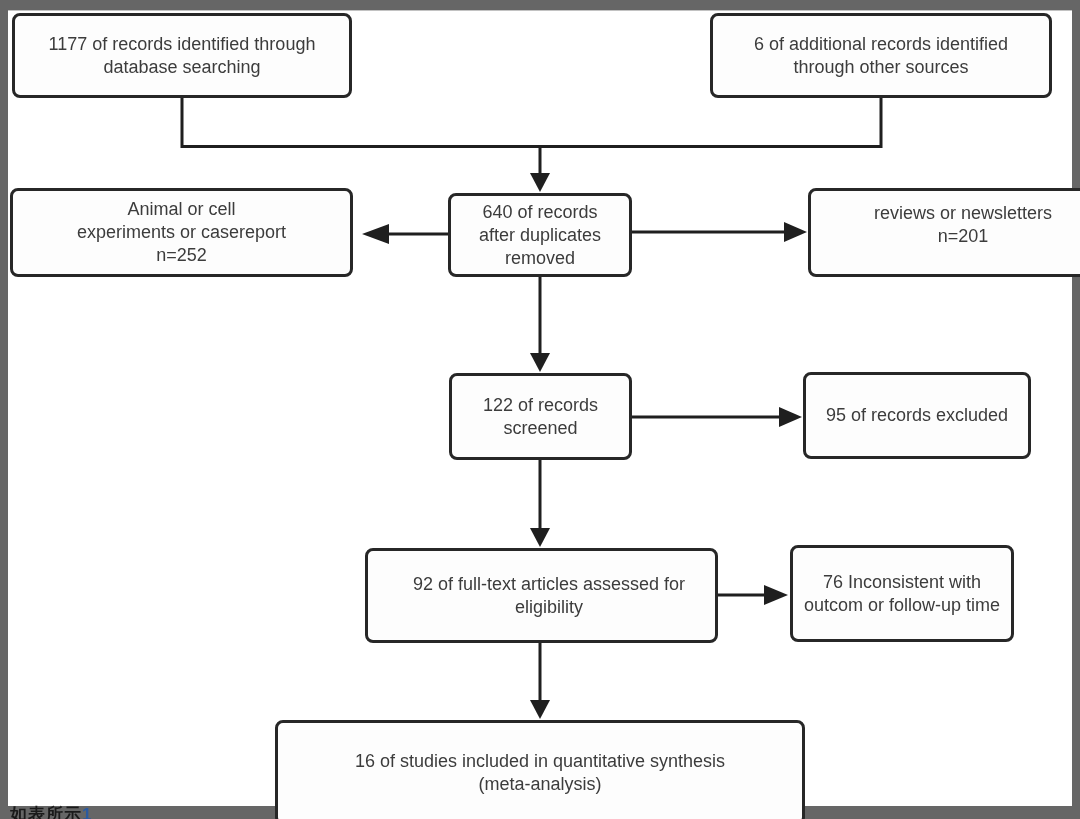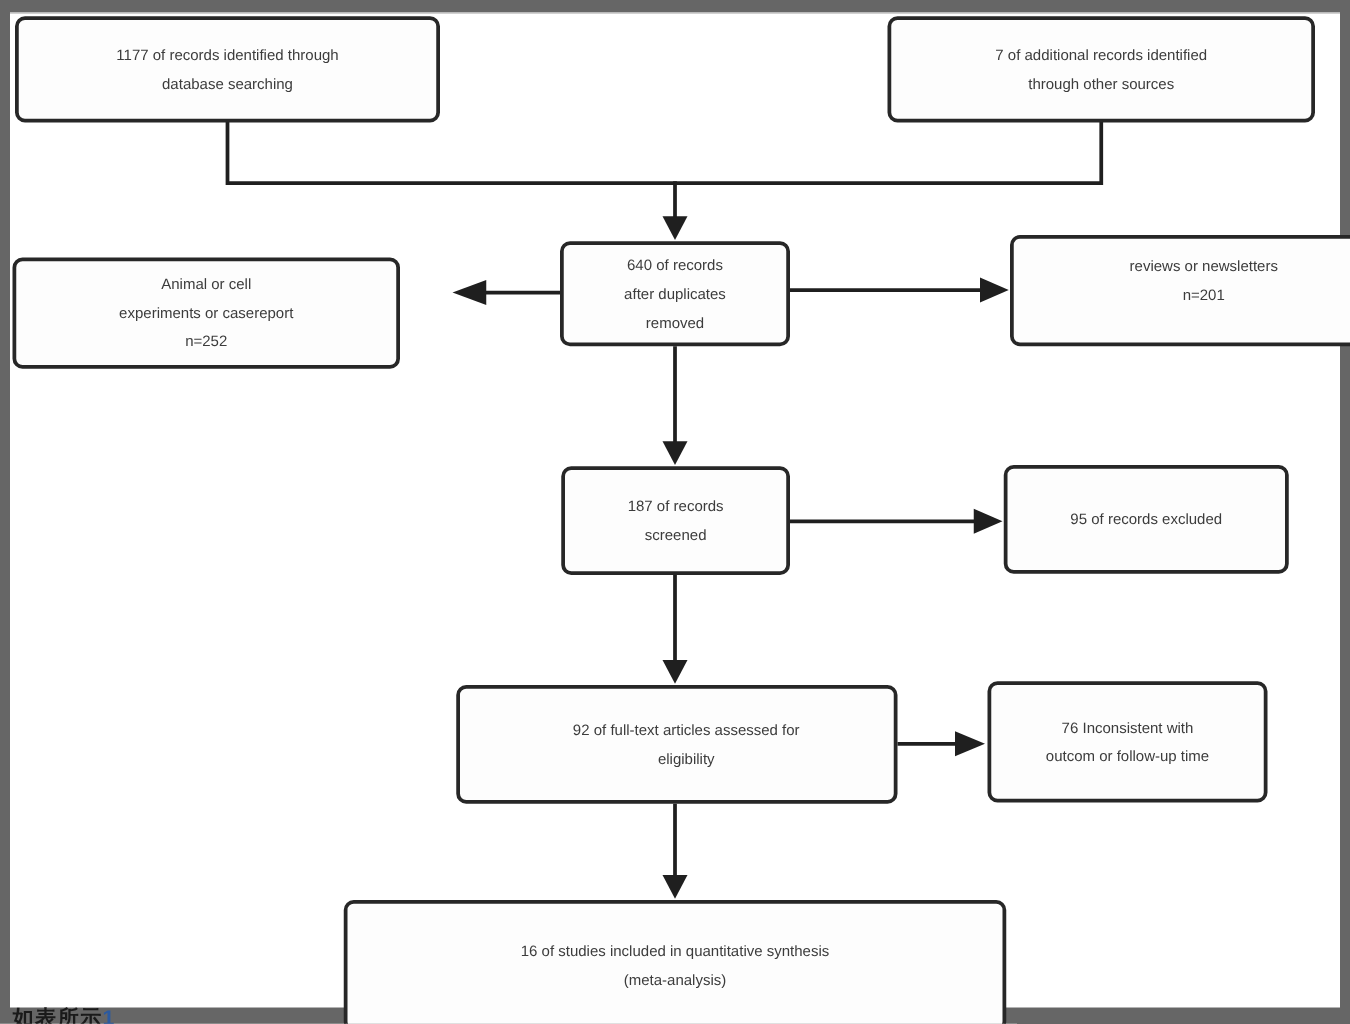--- a/index.html
+++ b/index.html
@@ -35,30 +35,30 @@
     position: absolute;
     box-sizing: border-box;
     background: #fdfdfd;
     border: 3px solid #272727;
     border-radius: 8px;
     display: flex;
     align-items: center;
     justify-content: center;
     text-align: center;
     color: #3c3c3c;
-    font-size: 12px;
+    font-size: 18px;
     line-height: 23px;
     padding: 2px 5px;
   }
   .node-text {
     white-space: pre-line;
   }
   .n-identified   { left: 12px;  top: 13px;  width: 340px; height: 85px; }
   .n-other        { left: 710px; top: 13px;  width: 342px; height: 85px; }
-  .n-animal       { left: 10px;  top: 206px; width: 310px; height: 89px; }
+  .n-animal       { left: 10px;  top: 188px; width: 343px; height: 89px; }
   .n-duplicates   { left: 448px; top: 193px; width: 184px; height: 84px; }
   .n-reviews      { left: 808px; top: 188px; width: 310px; height: 89px; padding-bottom: 18px; }
   .n-screened     { left: 449px; top: 373px; width: 183px; height: 87px; }
   .n-excluded     { left: 803px; top: 372px; width: 228px; height: 87px; }
   .n-fulltext     { left: 365px; top: 548px; width: 353px; height: 95px; padding-left: 20px; }
   .n-inconsistent { left: 790px; top: 545px; width: 224px; height: 97px; }
   .n-included     { left: 275px; top: 720px; width: 530px; height: 105px; }
   .footer-note {
     position: absolute;
     left: 10px;
@@ -107,21 +107,21 @@
   <path d="M540,643 V702" fill="none" stroke="#1f1f1f" stroke-width="3"></path>
   <polygon points="540,719 530,700 550,700" fill="#1f1f1f"></polygon>
 </svg>
 
 <div class="node n-identified">
   <span class="node-text">1177 of records identified through
 database searching</span>
 </div>
 
 <div class="node n-other">
-  <span class="node-text">7 of additional records identified
+  <span class="node-text">6 of additional records identified
 through other sources</span>
 </div>
 
 <div class="node n-animal">
   <span class="node-text">Animal or cell
 experiments or casereport
 n=252</span>
 </div>
 
 <div class="node n-duplicates">
@@ -129,21 +129,21 @@
 after duplicates
 removed</span>
 </div>
 
 <div class="node n-reviews">
   <span class="node-text">reviews or newsletters
 n=201</span>
 </div>
 
 <div class="node n-screened">
-  <span class="node-text">187 of records
+  <span class="node-text">122 of records
 screened</span>
 </div>
 
 <div class="node n-excluded">
   <span class="node-text">95 of records excluded</span>
 </div>
 
 <div class="node n-fulltext">
   <span class="node-text">92 of full-text articles assessed for
 eligibility</span>

